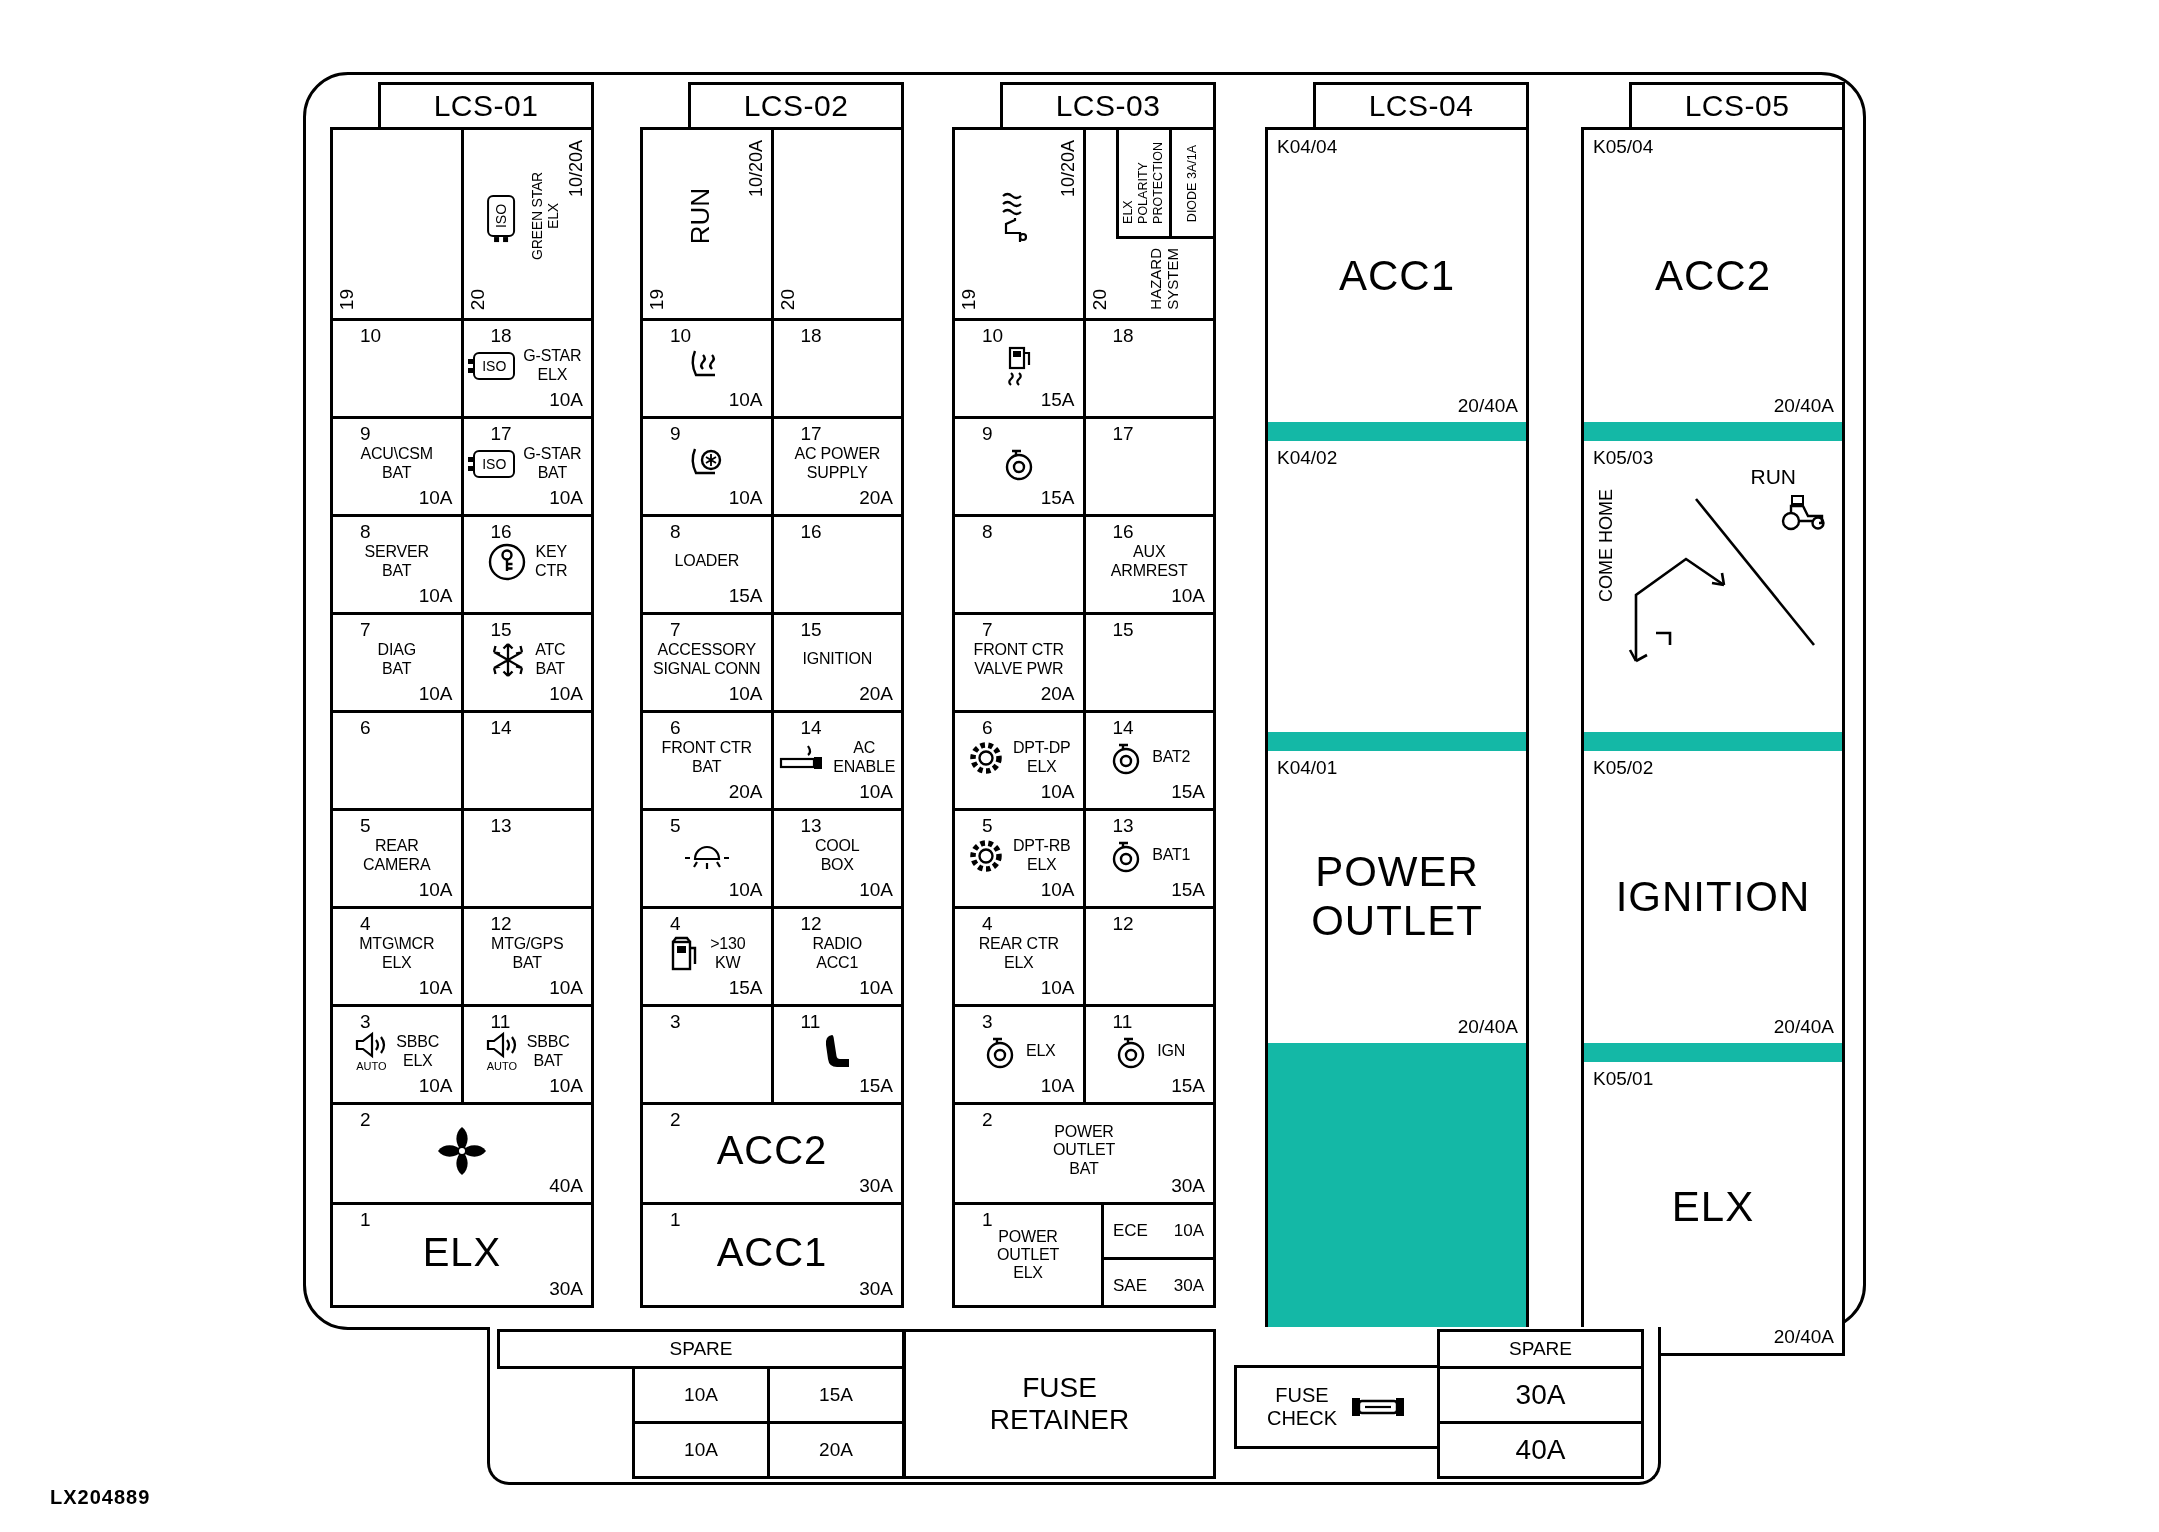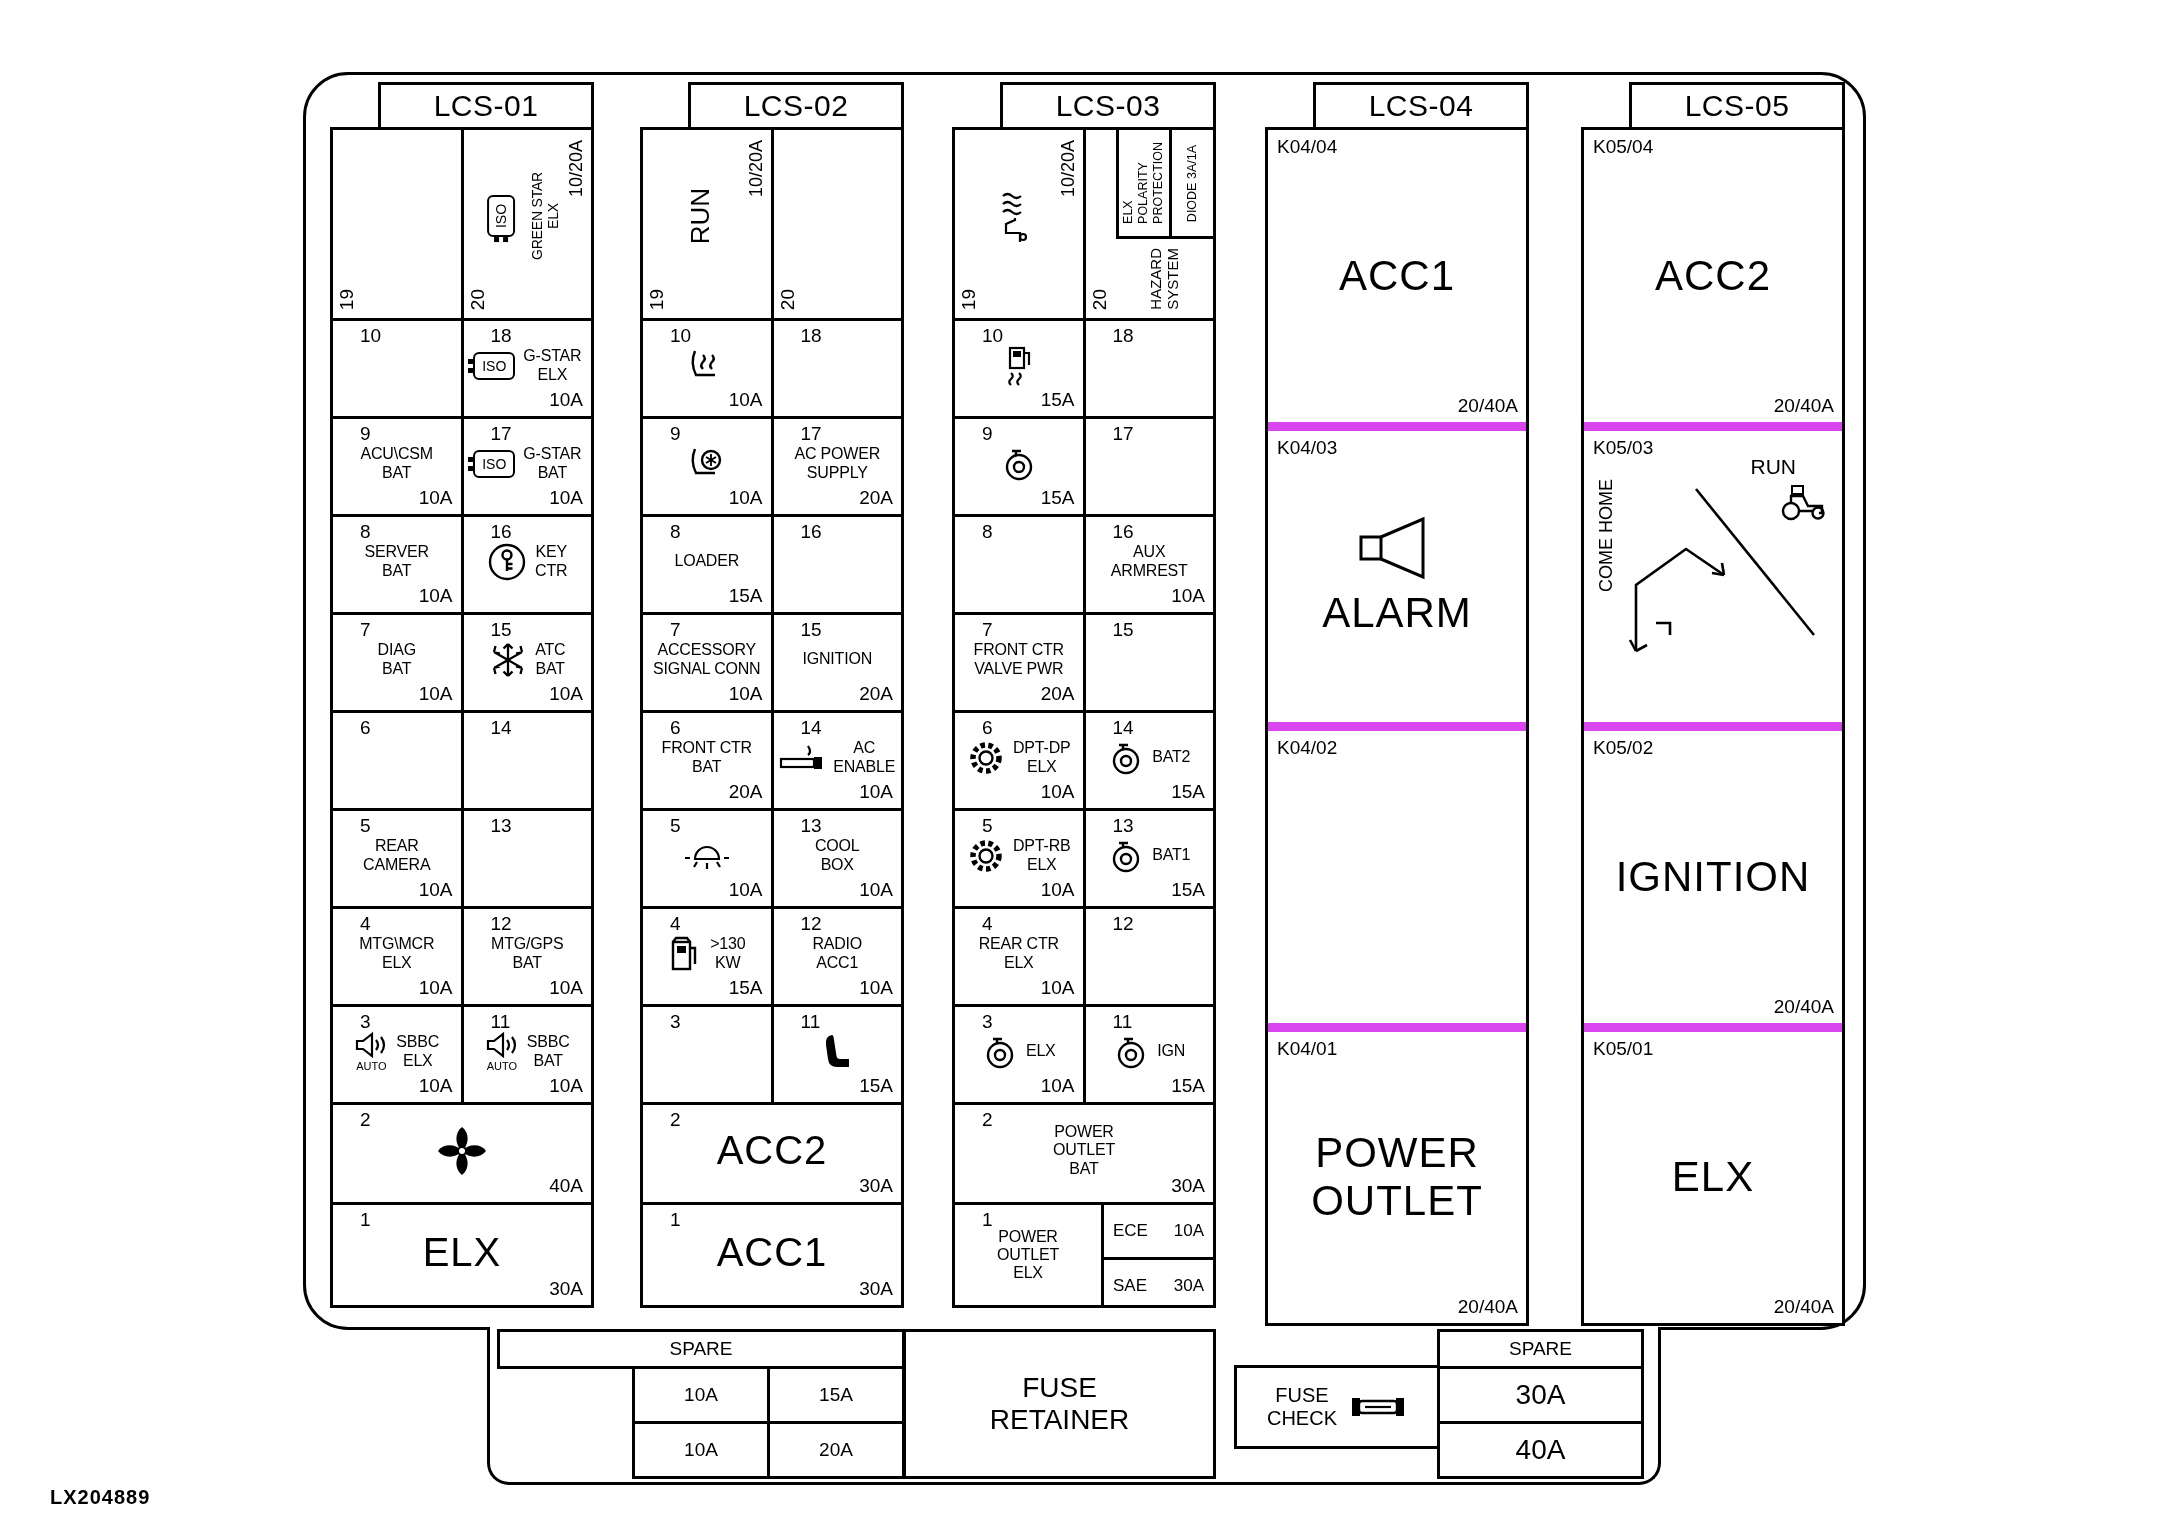--- a/index.html
+++ b/index.html
@@ -4,21 +4,21 @@
 <style>
   *{margin:0;padding:0;box-sizing:border-box;}
   html,body{background:#fff;}
   body{width:2159px;height:1532px;font-family:"Liberation Sans","DejaVu Sans",sans-serif;color:#000;}
   .page{position:relative;width:2159px;height:1532px;background:#fff;overflow:hidden;}
   .diagram{position:absolute;left:303px;top:72px;width:1563px;height:1258px;border:3px solid #000;border-radius:45px;background:#fff;}
   .tab{position:absolute;left:487px;top:1327px;width:1174px;height:158px;background:#fff;border:3px solid #000;border-top:none;border-radius:0 0 22px 22px;z-index:3;}
   .col{position:absolute;top:7px;width:264px;}
   .col-header{height:48px;border:3px solid #000;display:flex;align-items:center;justify-content:center;font-size:30px;letter-spacing:.5px;background:#fff;margin-left:48px;}
   .grid{display:grid;grid-template-columns:1fr 1fr;grid-template-rows:188px repeat(8,95px) 97px 100px;gap:3px;background:#000;border:3px solid #000;margin-top:-3px;}
-  .relay-grid{display:grid;grid-template-columns:1fr;grid-template-rows:repeat(4,291.5px);gap:9px;background:#d946ef;border:3px solid #000;margin-top:-3px;}
+  .relay-grid{display:grid;grid-template-columns:1fr;grid-template-rows:repeat(4,291.5px);gap:19px;background:#14b8a6;border:3px solid #000;margin-top:-3px;}
   .cell{position:relative;background:#fff;overflow:hidden;}
   .span2{grid-column:1/-1;}
   .num{position:absolute;top:4px;left:7px;font-size:19px;z-index:2;margin-left:20px;}
   .amp{position:absolute;bottom:5px;right:8px;font-size:19px;z-index:2;}
   .vnum{position:absolute;bottom:8px;left:3px;font-size:19px;writing-mode:vertical-rl;transform:rotate(180deg);z-index:2;}
   .vamp{position:absolute;top:10px;right:4px;font-size:18px;writing-mode:vertical-rl;transform:rotate(180deg);z-index:2;}
   .vtext{writing-mode:vertical-rl;transform:rotate(180deg);white-space:pre-line;}
   .body{position:absolute;inset:0;display:flex;align-items:center;justify-content:center;gap:8px;padding:12px 8px 18px;text-align:center;}
   .tall .body{padding:14px 26px 30px 14px;}
   .label{font-size:16px;line-height:1.14;letter-spacing:-.2px;white-space:pre-line;}
@@ -682,32 +682,20 @@
         </div>
       <div class="relay-grid">
         <div class="cell">
           <span class="kid">K04/04</span>
           <div class="relay-body">
               <span class="relay-big">ACC1</span>
             </div>
           <span class="amp">20/40A</span>
         </div>
         <div class="cell">
-          <span class="kid">K04/03</span>
-          <div class="relay-body">
-            <span class="icon js-icon">
-                <svg width="88" height="66" viewBox="0 0 88 66" fill="none" stroke="#000" stroke-width="3">
-                  <rect x="8" y="22" width="20" height="22"></rect>
-                  <path d="M28 22L70 4v58L28 44"></path>
-                </svg>
-              </span>
-            <span class="relay-big">ALARM</span>
-          </div>
-        </div>
-        <div class="cell">
           <span class="kid">K04/02</span>
         </div>
         <div class="cell">
           <span class="kid">K04/01</span>
           <div class="relay-body">
               <span class="relay-big">POWER
 OUTLET</span>
             </div>
           <span class="amp">20/40A</span>
         </div>

